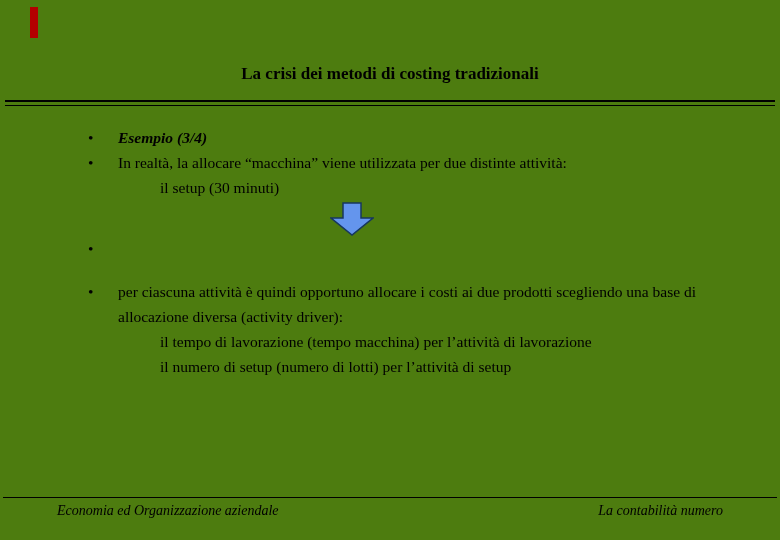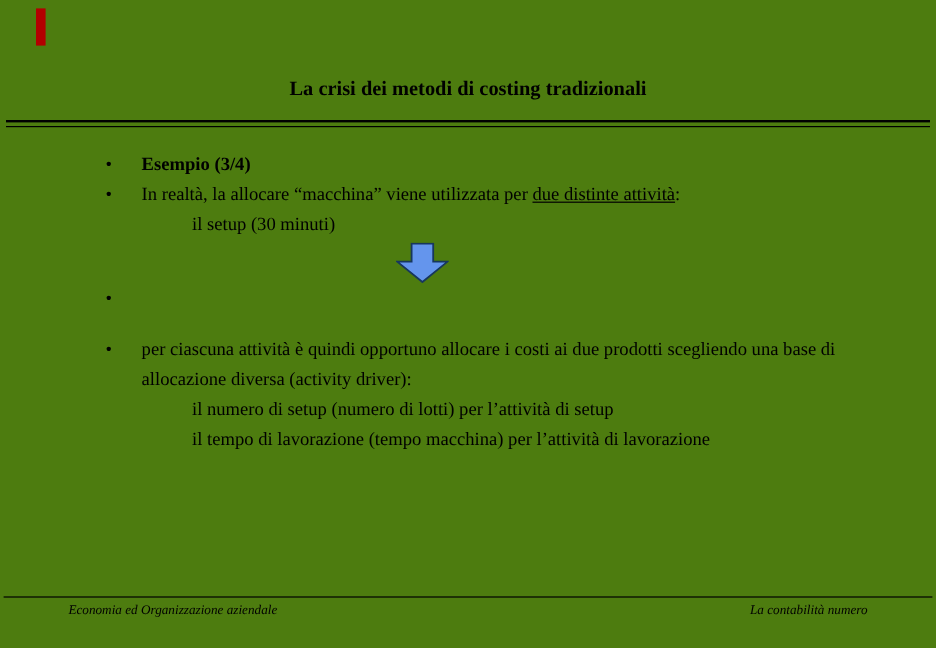--- a/index.html
+++ b/index.html
@@ -32,36 +32,36 @@
     position:absolute; top:125px; left:0; right:0;
     padding:0 40px 0 88px;
     font-size:15.5px;
   }
   .row { display:flex; line-height:25px; }
   .bullet-marker {
     flex:0 0 30px;
     font-size:15.5px;
   }
   .bullet-text { max-width:590px; }
-  .bold { font-weight:bold; }
-  .u { text-decoration:underline; }
+  .bold { font-weight:bold;font-style:italic; }
+  .u { }
   .sub { margin-left:72px; line-height:25px; }
   .arrow-wrap {
     margin:2px 0 0 242px;
     width:44px; height:34px;
   }
   .spacer { height:18px; }
   .footer-rule {
     position:absolute; top:497px; left:3px; right:3px;
     border-top:1px solid #000;
   }
   .footer {
     position:absolute; top:503px; left:57px; right:57px;
     display:flex; justify-content:space-between;
-    font-size:11px; font-style:italic;
+    font-size:14px; font-style:italic;
   }
 </style>
 </head>
 <body>
 
 <div class="slide">
 
   <div class="accent-bar"></div>
 
   <div class="title">La crisi dei metodi di costing tradizionali</div>
@@ -90,22 +90,22 @@
     <div class="row">
       <span class="bullet-marker">•</span>
     </div>
 
     <div class="spacer"></div>
 
     <div class="row">
       <span class="bullet-marker">•</span>
       <span class="bullet-text">per ciascuna attività è quindi opportuno allocare i costi ai due prodotti scegliendo una base di allocazione diversa (activity driver):</span>
     </div>
+    <div class="sub">il tempo di lavorazione (tempo macchina) per l’attività di lavorazione</div>
     <div class="sub">il numero di setup (numero di lotti) per l’attività di setup</div>
-    <div class="sub">il tempo di lavorazione (tempo macchina) per l’attività di lavorazione</div>
 
   </div>
 
   <div class="footer-rule"></div>
 
   <div class="footer">
     <span>Economia ed Organizzazione aziendale</span>
     <span>La contabilità numero</span>
   </div>
 

